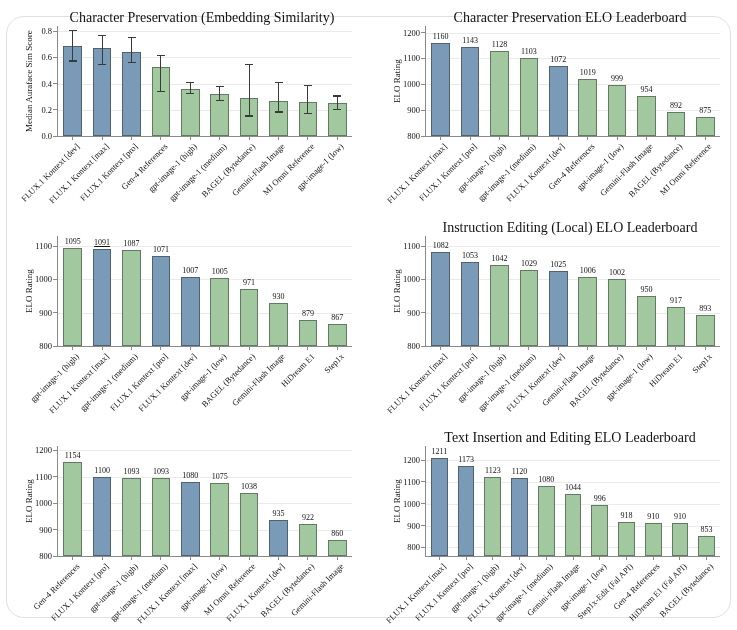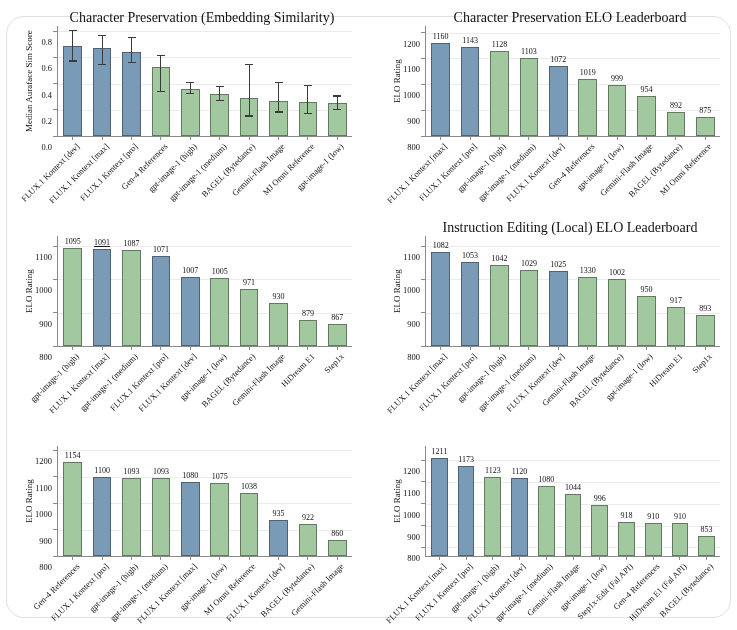--- a/index.html
+++ b/index.html
@@ -47,21 +47,21 @@
   .plot {
     position: absolute;
     left: 58px; top: 26px;
     width: 294px; height: 110px;
     overflow: visible;
   }
   .gridline { position: absolute; left: 0; width: 100%; height: 1px; background: #ebebeb; }
   .spine-left { position: absolute; left: -1px; top: 0; width: 1px; height: 100%; background: #8a8a8a; }
   .spine-bottom { position: absolute; left: -1px; bottom: -1px; width: calc(100% + 1px); height: 1px; background: #8a8a8a; }
   .ytickmark { position: absolute; width: 4px; height: 1px; background: #8a8a8a; left: -5px; }
-  .yticklab { position: absolute; left: -42px; width: 36px; text-align: right; font-size: 8.5px; line-height: 10px; height: 10px; margin-top: 11px; }
+  .yticklab { position: absolute; left: -42px; width: 36px; text-align: right; font-size: 8.5px; line-height: 10px; height: 10px; }
   .xtickmark { position: absolute; width: 1px; height: 3px; background: #8a8a8a; }
   .bar { position: absolute; box-sizing: border-box; border: 1px solid rgba(40,40,40,0.5); }
   .val { position: absolute; transform: translateX(-50%); font-size: 8px; line-height: 10px; white-space: nowrap; }
   .xlab {
     position: absolute;
     white-space: nowrap;
     font-size: 8.5px;
     line-height: 9px;
     transform: rotate(-45deg);
     transform-origin: 100% 0;
@@ -310,21 +310,21 @@
         <div class="xlab" style="right: 218.5px; top: 116px;">gpt-image-1 (high)</div>
         <div class="bar" style="left: 93.6px; top: 33.7px; width: 18.5px; height: 76.3px; background: rgb(161, 200, 158);"></div>
         <div class="val" style="left: 102.9px; top: 22.7px;">1029</div>
         <div class="xtickmark" style="left: 102.4px; top: 111px;"></div>
         <div class="xlab" style="right: 189.1px; top: 116px;">gpt-image-1 (medium)</div>
         <div class="bar" style="left: 123px; top: 35px; width: 18.5px; height: 75px; background: rgb(122, 155, 184);"></div>
         <div class="val" style="left: 132.3px; top: 24px;">1025</div>
         <div class="xtickmark" style="left: 131.8px; top: 111px;"></div>
         <div class="xlab" style="right: 159.7px; top: 116px;">FLUX.1 Kontext [dev]</div>
         <div class="bar" style="left: 152.4px; top: 41.3px; width: 18.5px; height: 68.7px; background: rgb(161, 200, 158);"></div>
-        <div class="val" style="left: 161.7px; top: 30.3px;">1330</div>
+        <div class="val" style="left: 161.7px; top: 30.3px;">1006</div>
         <div class="xtickmark" style="left: 161.2px; top: 111px;"></div>
         <div class="xlab" style="right: 130.3px; top: 116px;">Gemini-Flash Image</div>
         <div class="bar" style="left: 181.8px; top: 42.7px; width: 18.5px; height: 67.3px; background: rgb(161, 200, 158);"></div>
         <div class="val" style="left: 191.1px; top: 31.7px;">1002</div>
         <div class="xtickmark" style="left: 190.6px; top: 111px;"></div>
         <div class="xlab" style="right: 100.9px; top: 116px;">BAGEL (Bytedance)</div>
         <div class="bar" style="left: 211.2px; top: 60px; width: 18.5px; height: 50px; background: rgb(161, 200, 158);"></div>
         <div class="val" style="left: 220.5px; top: 49px;">950</div>
         <div class="xtickmark" style="left: 220px; top: 111px;"></div>
         <div class="xlab" style="right: 71.5px; top: 116px;">gpt-image-1 (low)</div>
@@ -397,20 +397,21 @@
         <div class="bar" style="left: 270px; top: 94.1px; width: 18.5px; height: 15.9px; background: rgb(161, 200, 158);"></div>
         <div class="val" style="left: 279.3px; top: 83.1px;">860</div>
         <div class="xtickmark" style="left: 278.8px; top: 111px;"></div>
         <div class="xlab" style="right: 12.7px; top: 116px;">Gemini-Flash Image</div>
         <div class="spine-left"></div>
         <div class="spine-bottom"></div>
       </div>
   </section>
 
   <section class="chart">
+    <div class="title">Text Insertion and Editing ELO Leaderboard</div>
     <div class="ylabel">ELO Rating</div>
     <div class="plot">
         <div class="gridline" style="top: 101.3px;"></div>
         <div class="ytickmark" style="top: 100.8px;"></div>
         <div class="yticklab" style="top: 96.3px;">800</div>
         <div class="gridline" style="top: 79.5px;"></div>
         <div class="ytickmark" style="top: 79px;"></div>
         <div class="yticklab" style="top: 74.5px;">900</div>
         <div class="gridline" style="top: 57.7px;"></div>
         <div class="ytickmark" style="top: 57.2px;"></div>

